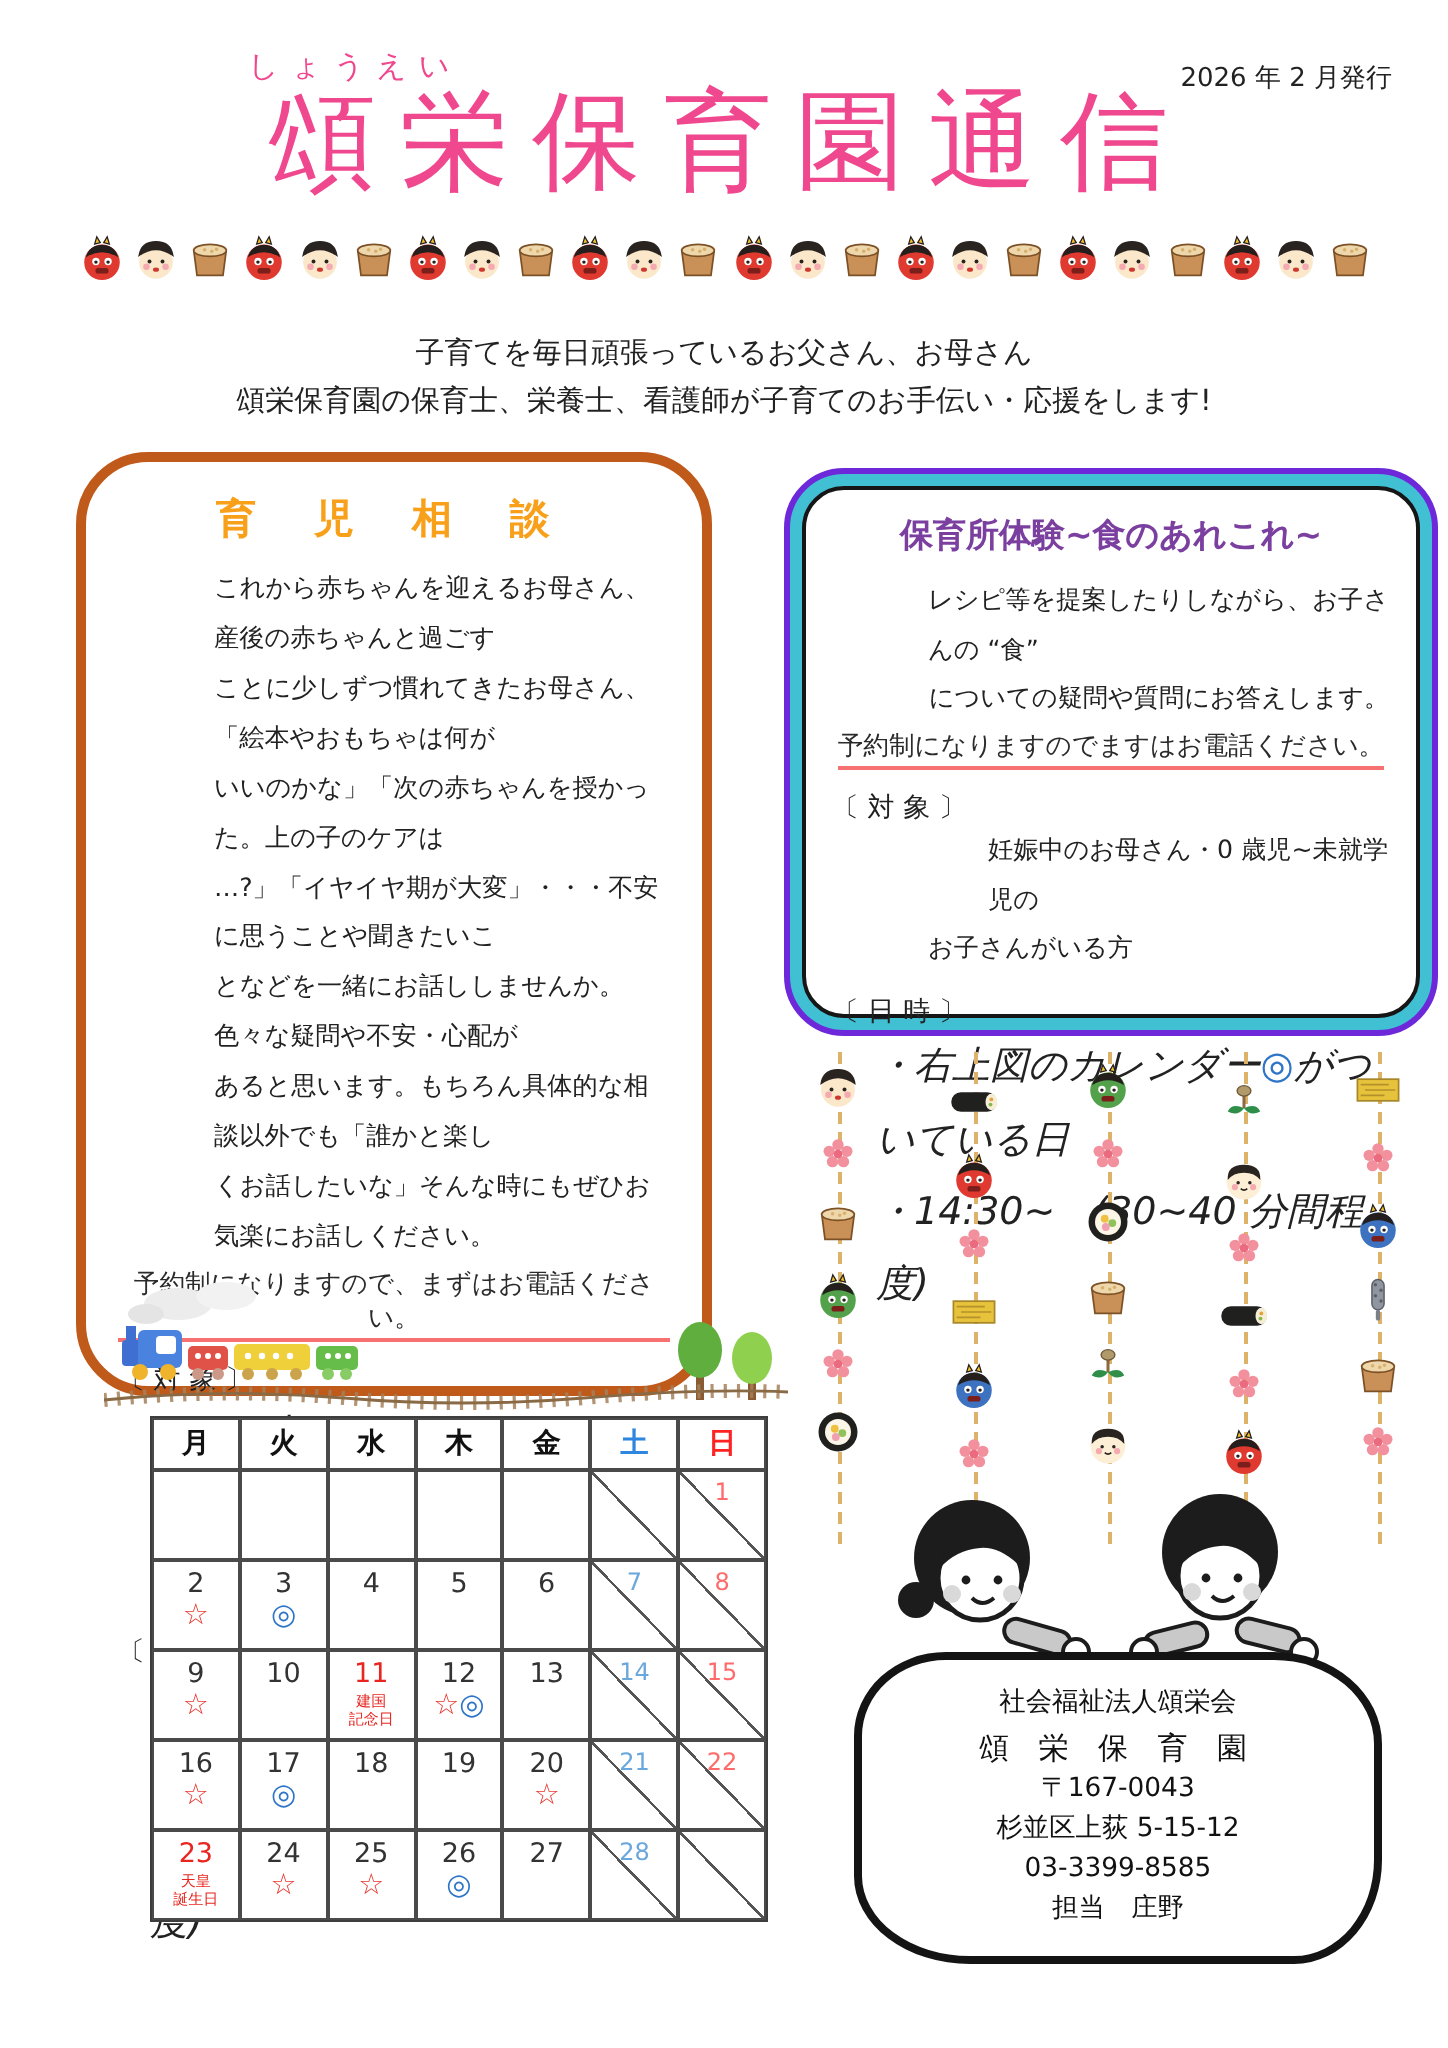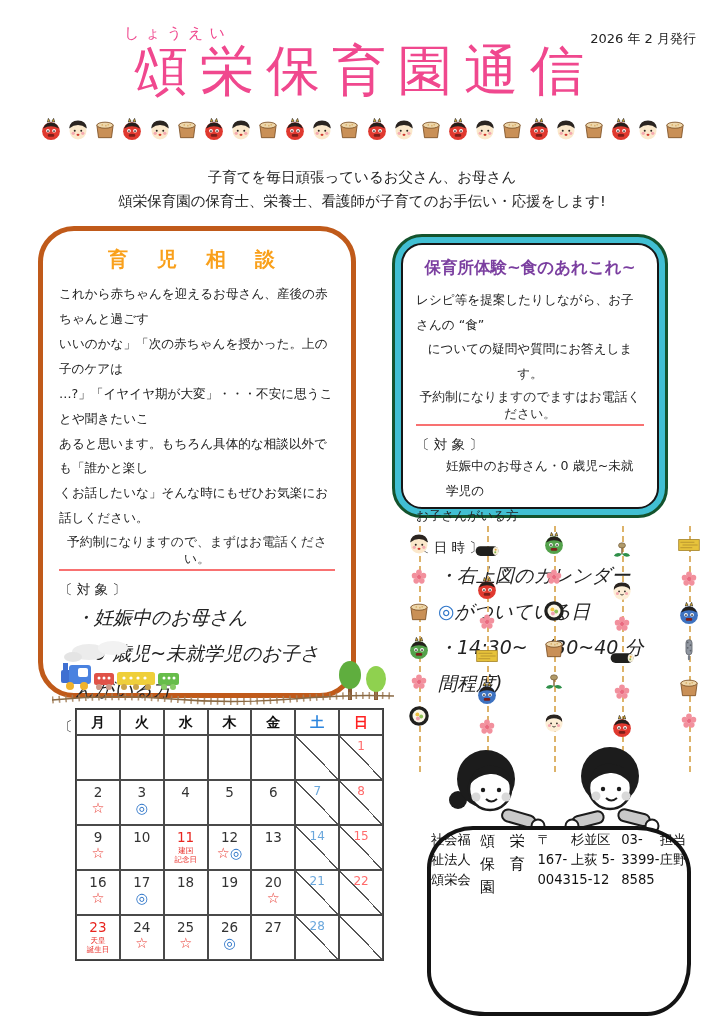--- a/index.html
+++ b/index.html
@@ -16,31 +16,31 @@
   .festive-border{position:absolute;top:116px;left:38px;width:650px;display:flex;justify-content:space-between;align-items:center;}
   .festive-border svg{display:block;}
 
   
   .intro{position:absolute;top:166px;left:0;right:0;text-align:center;font-size:14.5px;line-height:1.65;color:#222;}
 
   
   .consult-box{position:absolute;left:38px;top:226px;width:318px;height:472px;box-sizing:border-box;
                border:5px solid #c05a1a;border-radius:36px;padding:13px 16px 10px;background:#fff;}
   .consult-title{color:#f9a01b;font-size:20px;font-weight:700;letter-spacing:11px;text-align:center;margin:2px 0 9px;}
-  .consult-par{font-size:12.6px;line-height:1.98;color:#222;}
+  .consult-par{font-size:12.6px;line-height:1.98;color:#222;margin-left:48px;}
   .resv-line{text-align:center;margin-top:3px;font-size:12.8px;}
   .resv-line span{display:inline-block;border-bottom:2px solid #f87171;padding-bottom:1px;}
   .sec-label{font-size:13.5px;margin-top:10px;color:#222;}
   .bullets{margin-left:16px;font-size:19px;line-height:1.9;color:#222;font-style:italic;}
   .star{color:#e8382f;}
   .circle{color:#2e75c8;}
 
   
-  .taiken-outer{position:absolute;left:392px;top:234px;width:276px;height:284px;box-sizing:border-box;
-                border:3px solid #14532d;border-radius:30px;background:#41bfd3;padding:6px;}
+  .taiken-outer{position:absolute;left:392px;top:234px;width:327px;height:284px;box-sizing:border-box;
+                border:3px solid #6d28d9;border-radius:30px;background:#41bfd3;padding:6px;}
   .taiken-inner{border:2.5px solid #161616;border-radius:21px;background:#fff;height:100%;box-sizing:border-box;
                 padding:9px 13px;}
   .taiken-title{color:#7b3fa0;font-size:16.5px;font-weight:700;text-align:center;margin:3px 0 9px;}
   .taiken-lines{font-size:12.6px;line-height:1.95;}
   .taiken-lines div:nth-child(2){text-align:center;}
   .taiken-target div:first-child{padding-left:30px;}
   .taiken-box-bullets{margin-left:22px;}
 
   
   .ornaments{position:absolute;left:406px;top:526px;width:296px;height:252px;display:flex;justify-content:space-between;}
@@ -65,23 +65,23 @@
   .cal-cell .date{font-size:13.5px;margin-top:3px;color:#333;}
   .cal-cell .date.holiday{color:#e8251f;}
   .cal-cell .date.satd{color:#6aa7dc;font-size:12px;}
   .cal-cell .date.sund{color:#ff6b6b;font-size:12px;}
   .cal-cell .marks{font-size:14.5px;line-height:1.1;margin-top:1px;}
   .cal-cell .note{font-size:7.5px;color:#e8251f;line-height:1.25;margin-top:1px;font-weight:400;}
   .cal-cell.slash{background:linear-gradient(to right top,transparent 48.6%,#555 48.6%,#555 50.8%,transparent 50.8%);}
 
   
   .kids-art{position:absolute;left:424px;top:746px;}
-  .cloud{position:absolute;left:427px;top:826px;width:264px;height:190px;box-sizing:border-box;background:#fff;
+  .cloud{position:absolute;left:427px;top:826px;width:264px;height:156px;box-sizing:border-box;background:#fff;
          border:4px solid #141414;border-radius:46px 54px 44px 58px/42px 46px 52px 44px;
-         display:flex;flex-direction:row;justify-content:center;
+         display:flex;flex-direction:column;justify-content:center;text-align:center;
          font-size:13.2px;line-height:1.52;color:#111;}
   .cloud .org-name{font-weight:400;font-size:15px;letter-spacing:5px;}
 </style>
 </head>
 <body>
 
 <div class="page">
 
   <div class="issue-date">2026 年 2 月発行</div>
 
@@ -359,22 +359,24 @@
 
   <div class="intro">
     <div>子育てを毎日頑張っているお父さん、お母さん</div>
     <div>頌栄保育園の保育士、栄養士、看護師が子育てのお手伝い・応援をします!</div>
   </div>
 
   <div class="consult-box">
     <div class="consult-title">育 児 相 談</div>
     <div class="consult-par">
         <div>これから赤ちゃんを迎えるお母さん、産後の赤ちゃんと過ごす</div>
+        <div>ことに少しずつ慣れてきたお母さん、「絵本やおもちゃは何が</div>
         <div>いいのかな」「次の赤ちゃんを授かった。上の子のケアは</div>
         <div>…?」「イヤイヤ期が大変」・・・不安に思うことや聞きたいこ</div>
+        <div>となどを一緒にお話ししませんか。色々な疑問や不安・心配が</div>
         <div>あると思います。もちろん具体的な相談以外でも「誰かと楽し</div>
         <div>くお話したいな」そんな時にもぜひお気楽にお話しください。</div>
       </div>
     <div class="resv-line"><span>予約制になりますので、まずはお電話ください。</span></div>
     <div class="sec-label">〔 対 象 〕</div>
     <div class="bullets">
         <div>・妊娠中のお母さん</div>
         <div>・0 歳児~未就学児のお子さんがいる方</div>
       </div>
     <div class="sec-label">〔 日 時 〕</div>

